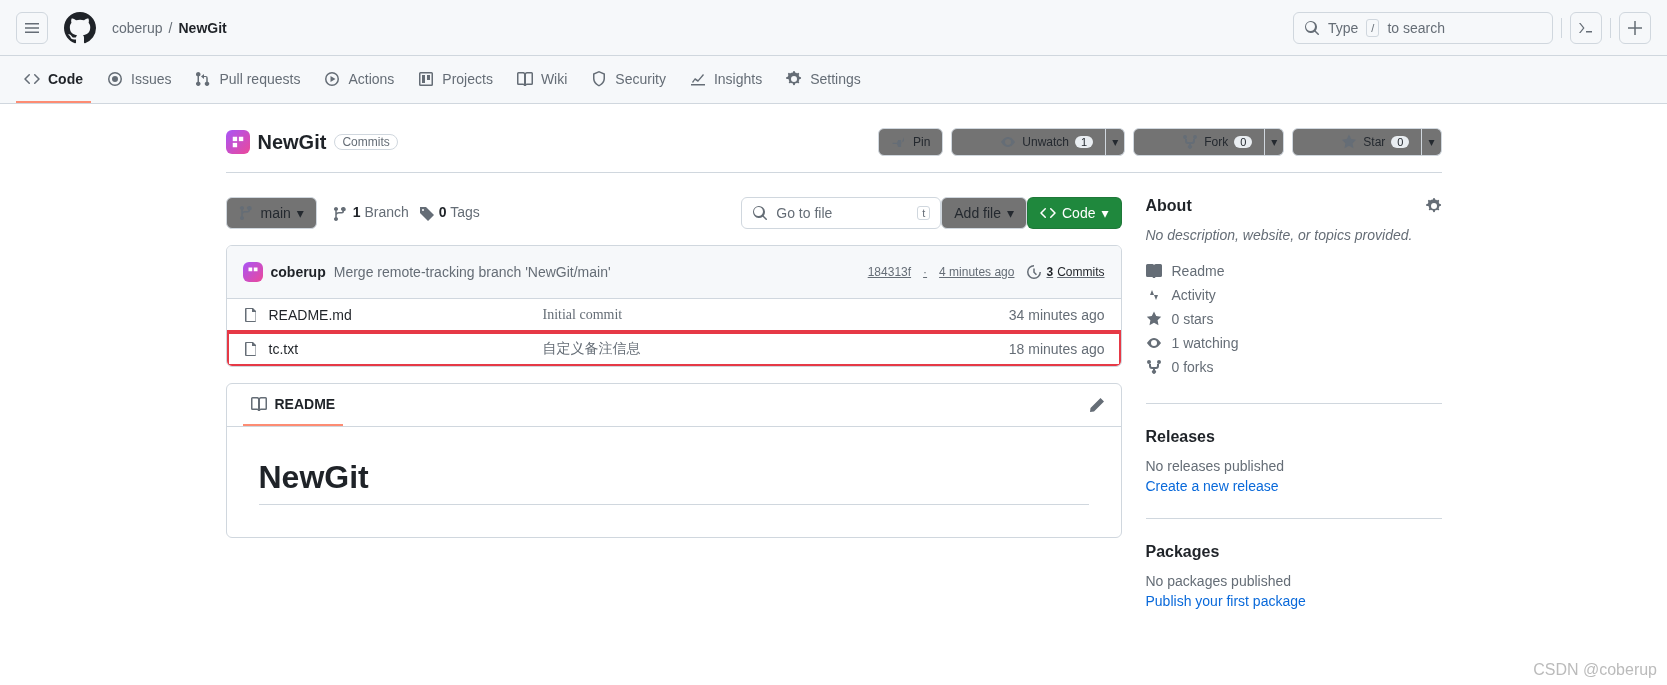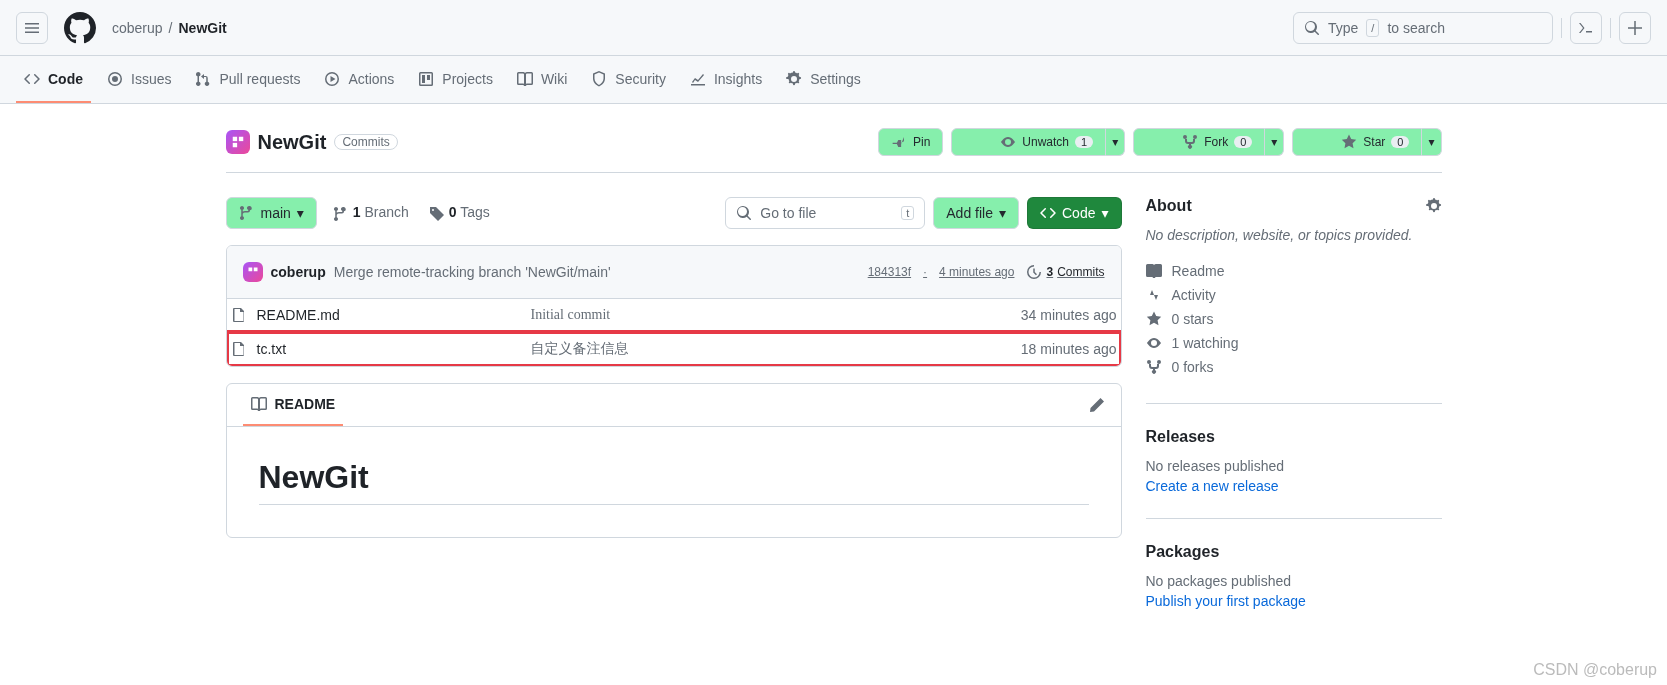--- a/index.html
+++ b/index.html
@@ -25,49 +25,49 @@
 .tab svg { fill: #656d76; }
 
 
 .container { max-width: 1280px; margin: 0 auto; padding: 24px 32px; }
 .repo-header { display: flex; align-items: center; padding-bottom: 16px; border-bottom: 1px solid #d0d7de; }
 .repo-title { display: flex; align-items: center; gap: 8px; }
 .repo-title h1 { font-size: 20px; font-weight: 600; }
 .repo-avatar { width: 24px; height: 24px; border-radius: 6px; background: linear-gradient(135deg, #a855f7, #ec4899); display: flex; align-items: center; justify-content: center; }
 .badge { border: 1px solid #d0d7de; border-radius: 2em; padding: 0 7px; font-size: 12px; color: #656d76; font-weight: 500; }
 .repo-actions { margin-left: auto; display: flex; gap: 8px; }
-.btn { display: inline-flex; align-items: center; gap: 6px; height: 28px; padding: 0 12px; border: 1px solid #d0d7de; border-radius: 6px; background: #86efac; font-size: 12px; font-weight: 500; color: #24292f; cursor: pointer; }
+.btn { display: inline-flex; align-items: center; gap: 6px; height: 28px; padding: 0 12px; border: 1px solid #d0d7de; border-radius: 6px; background: #737373; font-size: 12px; font-weight: 500; color: #24292f; cursor: pointer; }
 .btn .count { background: #eaeef2; border-radius: 2em; padding: 0 6px; font-size: 11px; min-width: 16px; text-align: center; }
 .btn-group { display: flex; }
 .btn-group .btn:first-child { border-radius: 6px 0 0 6px; padding-left: 48px; }
 .btn-group .btn.caret { border-left: none; border-radius: 0 6px 6px 0; padding: 0 6px; }
 .btn-primary { background: #1f883d; color: #fff; border-color: rgba(31,35,40,.15); }
 
 
 .layout { display: flex; gap: 24px; margin-top: 24px; justify-content: flex-end; }
 .col-main { flex: 1; min-width: 0; }
 .col-side { width: 296px; }
 
 
 .branch-bar { display: flex; align-items: center; gap: 16px; margin-bottom: 16px; }
 .branch-bar .btn { height: 32px; font-size: 14px; }
-.branch-info { display: flex; align-items: center; gap: 20px; color: #656d76; font-size: 14px; }
+.branch-info { display: flex; align-items: center; gap: 10px; color: #656d76; font-size: 14px; }
 .branch-info b { color: #1f2328; font-weight: 600; }
-.branch-bar-right { margin-left: auto; display: flex; gap: 8px; }
+.branch-bar-right { margin-left: auto; display: flex; }
 .goto-file { display: flex; align-items: center; height: 32px; border: 1px solid #d0d7de; border-radius: 6px; padding: 0 10px; width: 200px; color: #656d76; gap: 8px; }
 .goto-file .kbd { margin-left: auto; border: 1px solid #d0d7de; border-radius: 3px; padding: 0 4px; font-size: 11px; }
 
 
 .file-box { border: 1px solid #d0d7de; border-radius: 6px; overflow: hidden; }
 .file-box-header { display: flex; align-items: center; padding: 16px; background: #f6f8fa; border-bottom: 1px solid #d0d7de; gap: 8px; }
 .file-box-header .author { font-weight: 600; }
 .file-box-header .msg { color: #656d76; }
 .file-box-header-right { margin-left: auto; display: flex; align-items: center; gap: 12px; color: #656d76; font-size: 12px; text-decoration: underline; }
 .file-box-header-right .commits { display: flex; align-items: center; gap: 4px; color: #1f2328; font-weight: 500; }
-.file-row { display: flex; align-items: center; padding: 8px 4px; border-bottom: 1px solid #d0d7de; font-size: 14px; }
+.file-row { display: flex; align-items: center; padding: 8px 16px; border-bottom: 1px solid #d0d7de; font-size: 14px; }
 .file-row:last-child { border-bottom: none; }
 .file-row .fname { flex: 0 0 300px; display: flex; align-items: center; gap: 10px; }
 .file-row .fname svg { fill: #656d76; }
 .file-row .fmsg { flex: 1; color: #656d76; font-family: Liberation Serif, serif; }
 .file-row .ftime { color: #656d76; text-align: right; }
 .file-row.highlighted { outline: 4px solid #e63946; outline-offset: -2px; position: relative; z-index: 1; }
 
 
 .readme-box { border: 1px solid #d0d7de; border-radius: 6px; margin-top: 16px; }
 .readme-header { display: flex; align-items: center; padding: 0 16px; border-bottom: 1px solid #d0d7de; }

